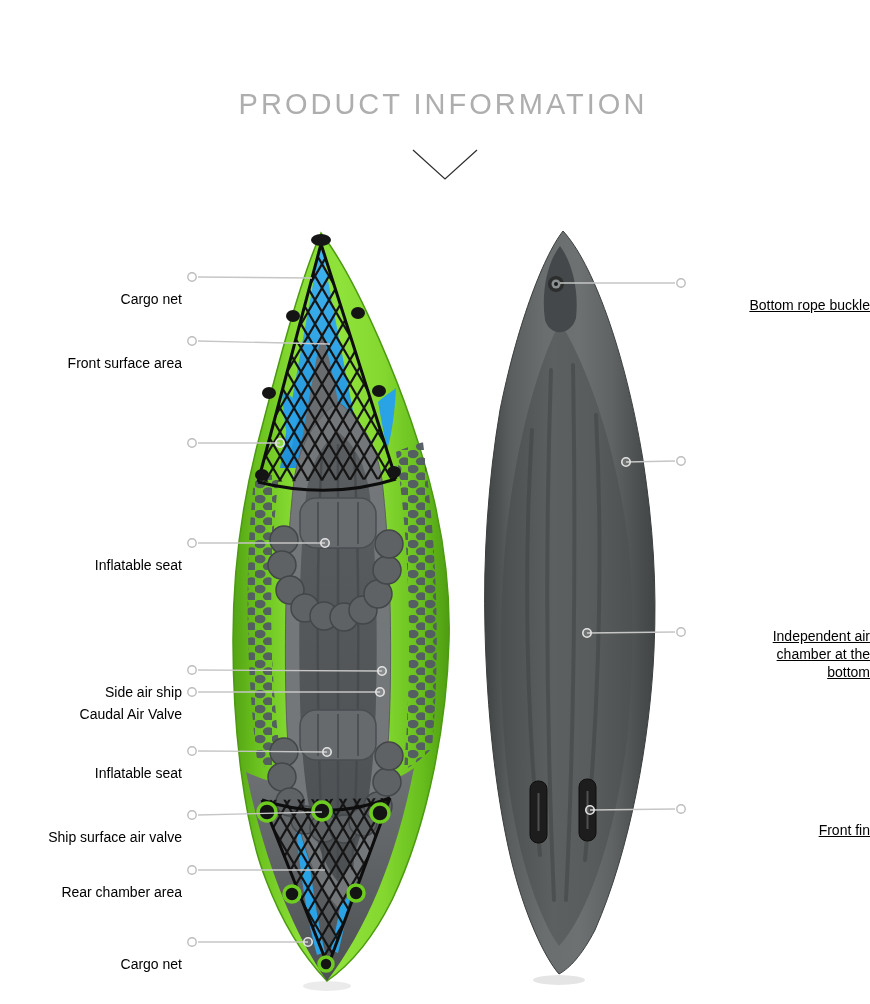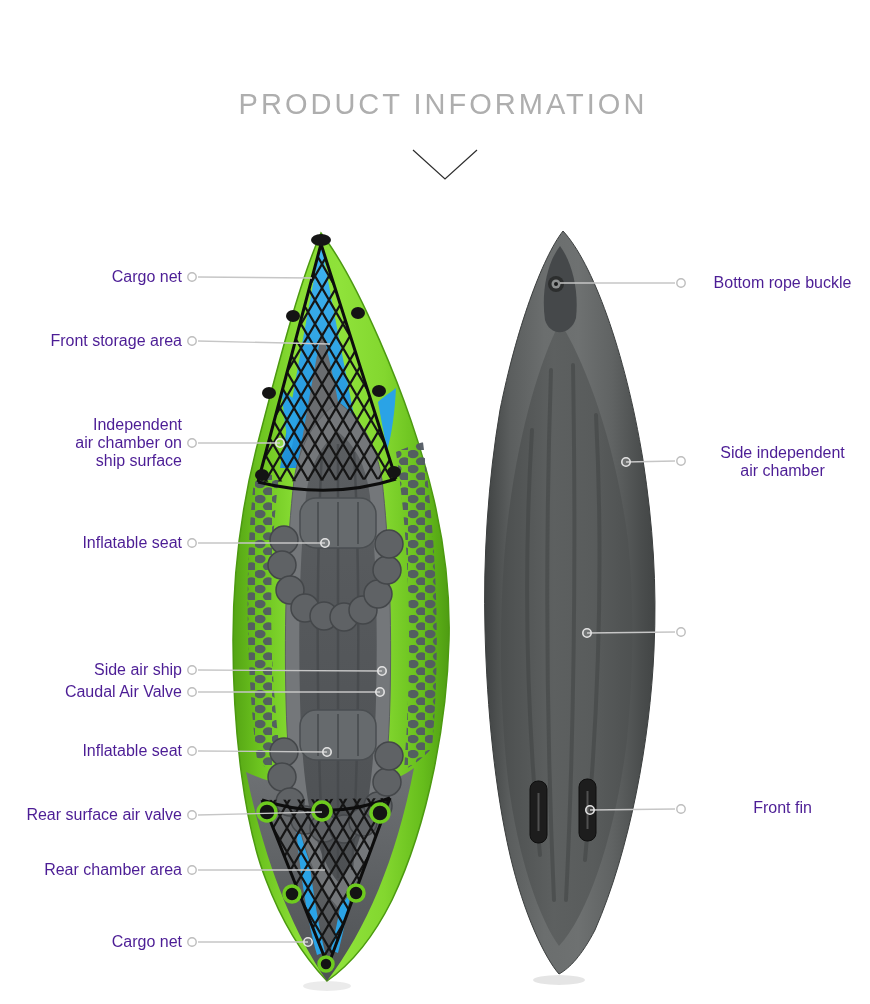--- a/index.html
+++ b/index.html
@@ -7,25 +7,26 @@
     position:relative;width:870px;height:1004px;background:#ffffff;
     font-family:"Liberation Sans",sans-serif;overflow:hidden;padding-left:40px;
   }
   #illustration{position:absolute;left:0;top:0;}
   .title{
     position:absolute;top:88px;left:0;width:870px;text-align:center;
     transform:translateX(8px);
     font-size:29px;letter-spacing:3px;color:#aeaeae;font-weight:400;
   }
   .callout-label{
-    position:absolute;font-size:16px;line-height:18px;color:#4c1d95;
+    position:absolute;font-size:14px;line-height:18px;color:#000000;
     white-space:pre-line;
+    margin-top:22px;
   }
   .callout-label.left{left:0;width:182px;text-align:right;}
-  .callout-label.right{left:695px;width:175px;text-align:center;}
+  .callout-label.right{left:695px;width:175px;text-align:right;text-decoration:underline;}
 </style>
 </head>
 <body>
 
 <div id="stage">
 
   <div class="title">PRODUCT INFORMATION</div>
 
   <svg id="illustration" width="870" height="1004" viewBox="0 0 870 1004">
     <defs>
@@ -267,30 +268,28 @@
       <circle cx="380" cy="692" r="4.2"></circle>
       <circle cx="327" cy="752" r="4.2"></circle>
       <circle cx="308" cy="942" r="4.2"></circle>
       <circle cx="626" cy="462" r="4.2"></circle>
       <circle cx="587" cy="633" r="4.2"></circle>
       <circle cx="590" cy="810" r="4.2"></circle>
     </g>
   </svg>
 
   <div class="callout-label left" style="top:268px">Cargo net</div>
-  <div class="callout-label left" style="top:332px">Front storage area</div>
-  <div class="callout-label left" style="top:416px">Independent
-air chamber on
-ship surface</div>
+  <div class="callout-label left" style="top:332px">Front surface area</div>
   <div class="callout-label left" style="top:534px">Inflatable seat</div>
   <div class="callout-label left" style="top:661px">Side air ship</div>
   <div class="callout-label left" style="top:683px">Caudal Air Valve</div>
   <div class="callout-label left" style="top:742px">Inflatable seat</div>
-  <div class="callout-label left" style="top:806px">Rear surface air valve</div>
+  <div class="callout-label left" style="top:806px">Ship surface air valve</div>
   <div class="callout-label left" style="top:861px">Rear chamber area</div>
   <div class="callout-label left" style="top:933px">Cargo net</div>
 
   <div class="callout-label right" style="top:274px">Bottom rope buckle</div>
-  <div class="callout-label right" style="top:444px">Side independent
-air chamber</div>
+  <div class="callout-label right" style="top:605px">Independent air
+chamber at the
+bottom</div>
   <div class="callout-label right" style="top:799px">Front fin</div>
 
 </div>
 
 </body></html>

